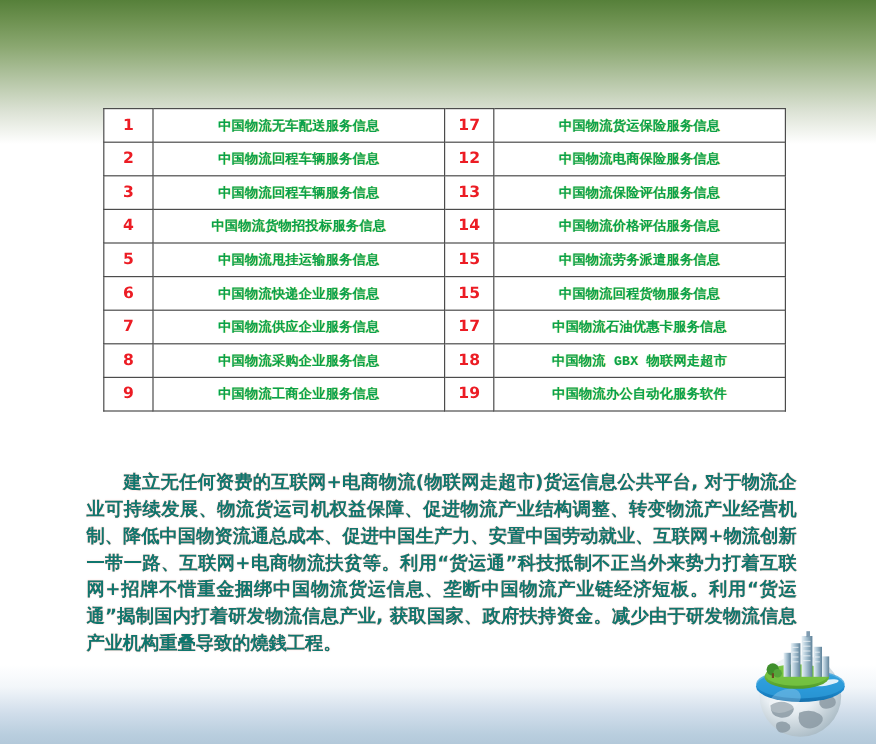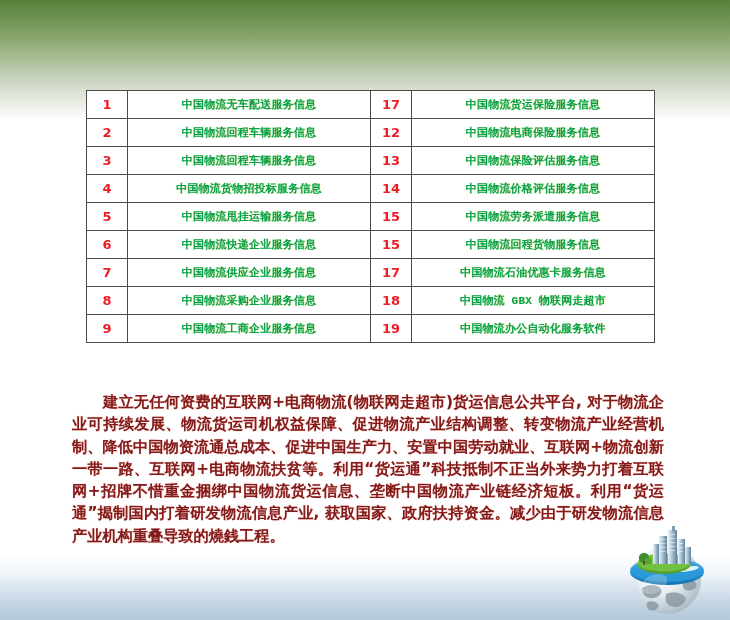--- a/index.html
+++ b/index.html
@@ -104,21 +104,21 @@
        0.6px 0 0 rgba(255,235,160,0.85),
       -0.6px 0 0 rgba(160,255,200,0.55);
     letter-spacing: 0.2px;
   }
   
   .body-text {
     position: absolute;
     left: 72px;
     top: 391px;
     width: 592px;
-    color: #7f1d1d;
+    color: #0f766e;
     font-family: "DejaVu Sans", "Liberation Sans", sans-serif;
     font-weight: bold;
     font-size: 15.2px;
     line-height: 22.3px;
     text-indent: 31px;
     text-align: justify;
     text-justify: inter-character;
     text-shadow: 0 0 1px rgba(255,70,50,0.5);
   }
   

